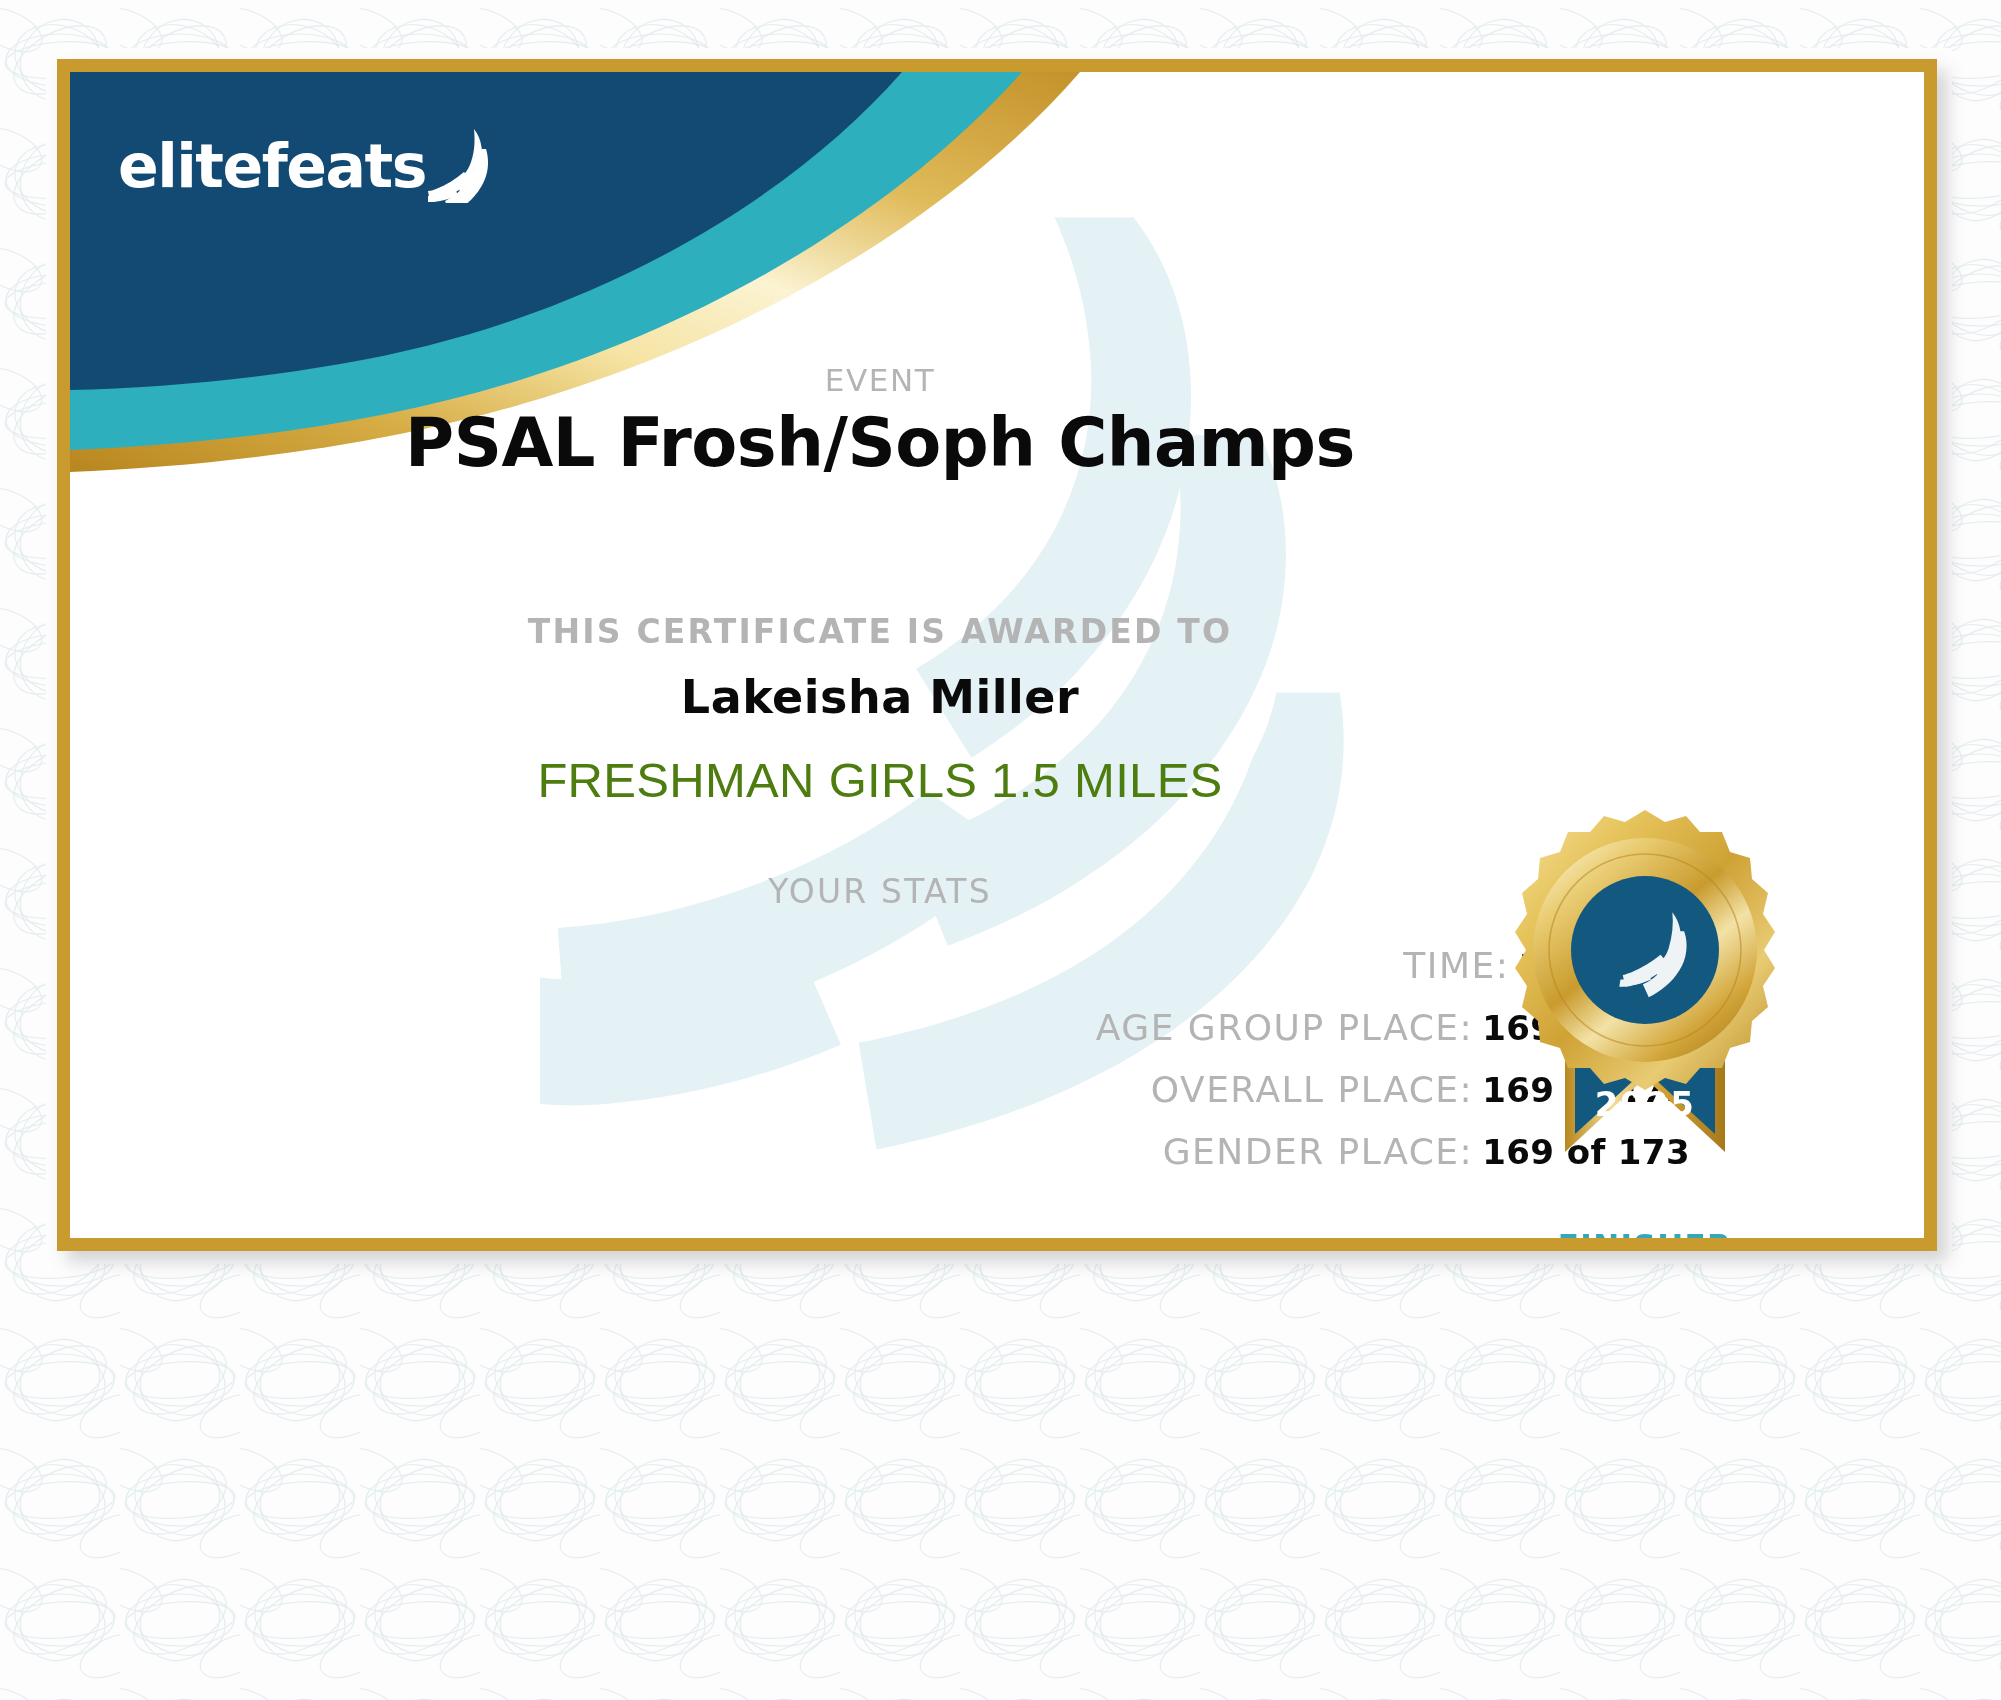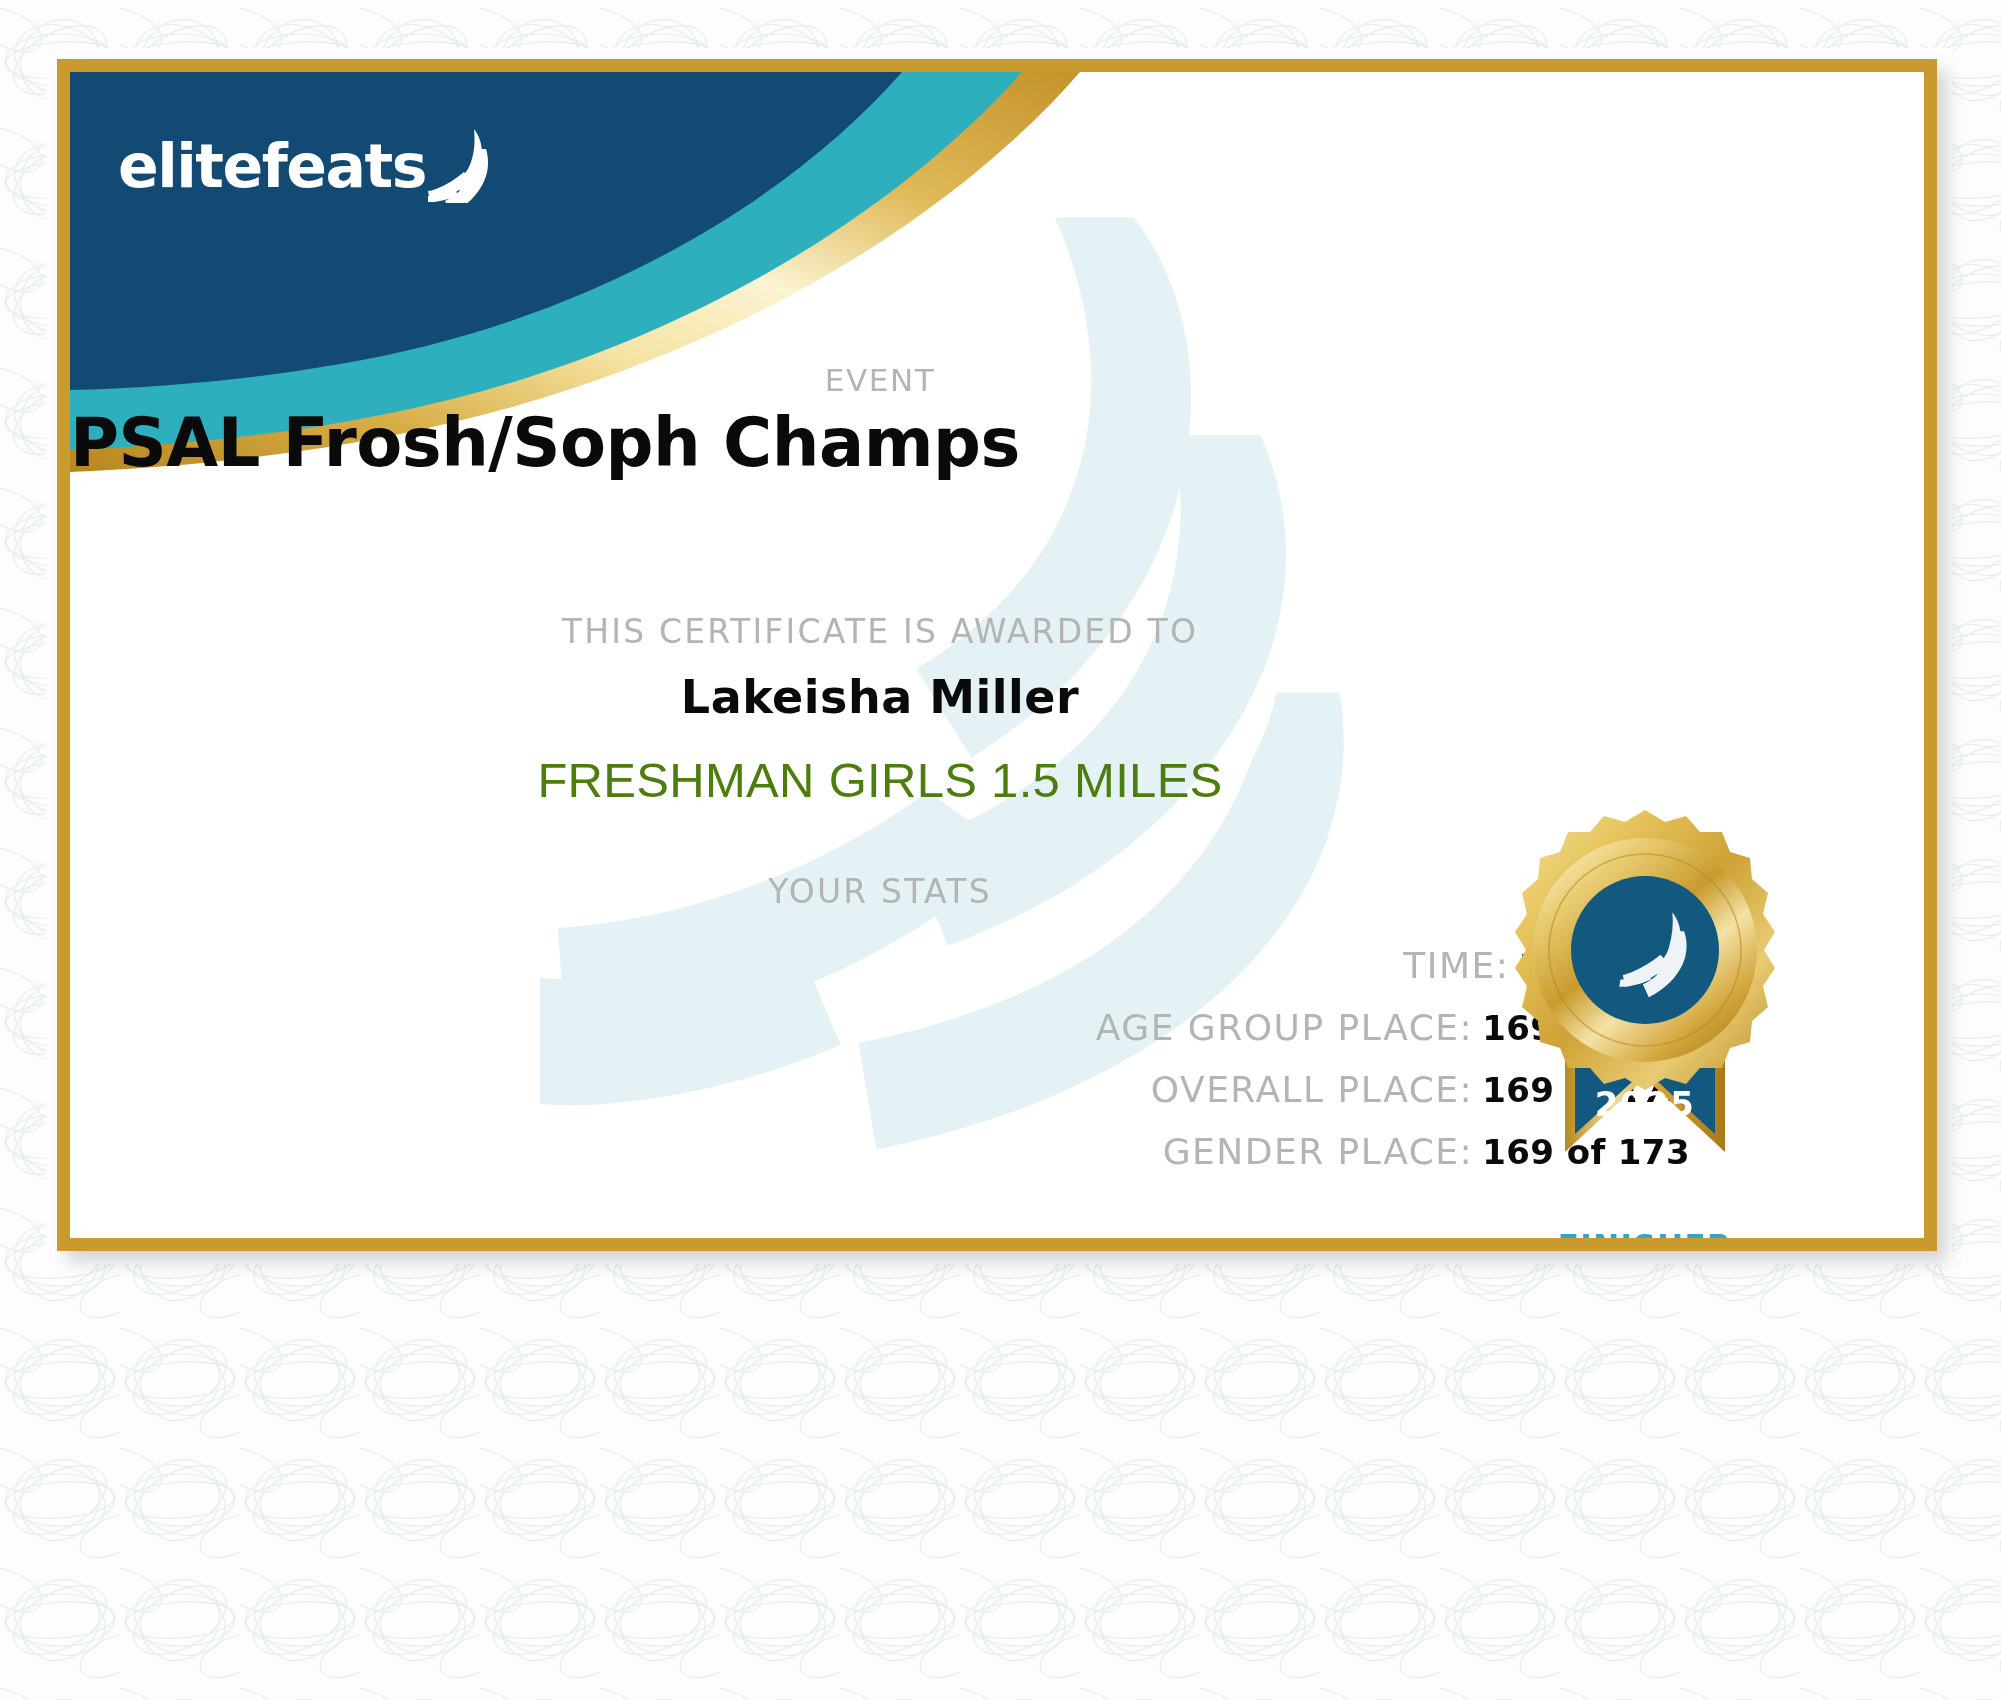--- a/index.html
+++ b/index.html
@@ -97,28 +97,29 @@
     color: #b4b4b4;
     font-family: "DejaVu Sans", sans-serif;
     letter-spacing: 1.6px;
     text-align: center;
     font-weight: 400;
   }
 
   .event-label   { position:absolute; top: 290px; left: 0; width: 1620px; font-size: 31px; }
   .event-title   {
     position: absolute; top: 332px; left: 0; width: 1620px;
+    text-align: center;
     font-family: "DejaVu Sans", sans-serif;
     font-weight: 700;
     font-size: 67px;
     letter-spacing: -0.5px;
     color: #0a0a0a;
   }
 
-  .awarded-label { position:absolute; top: 540px; left: 0; width: 1620px; font-size: 33px; letter-spacing: 2.2px; }
+  .awarded-label { position:absolute; top: 540px; left: 0; width: 1620px; font-size: 33px; letter-spacing: 2.2px; font-weight: bold; }
   .recipient {
     position: absolute; top: 598px; left: 0; width: 1620px;
     text-align: center;
     font-family: "DejaVu Sans", sans-serif;
     font-weight: 700;
     font-size: 46px;
     letter-spacing: 0.5px;
     color: #0a0a0a;
   }
   .division {

